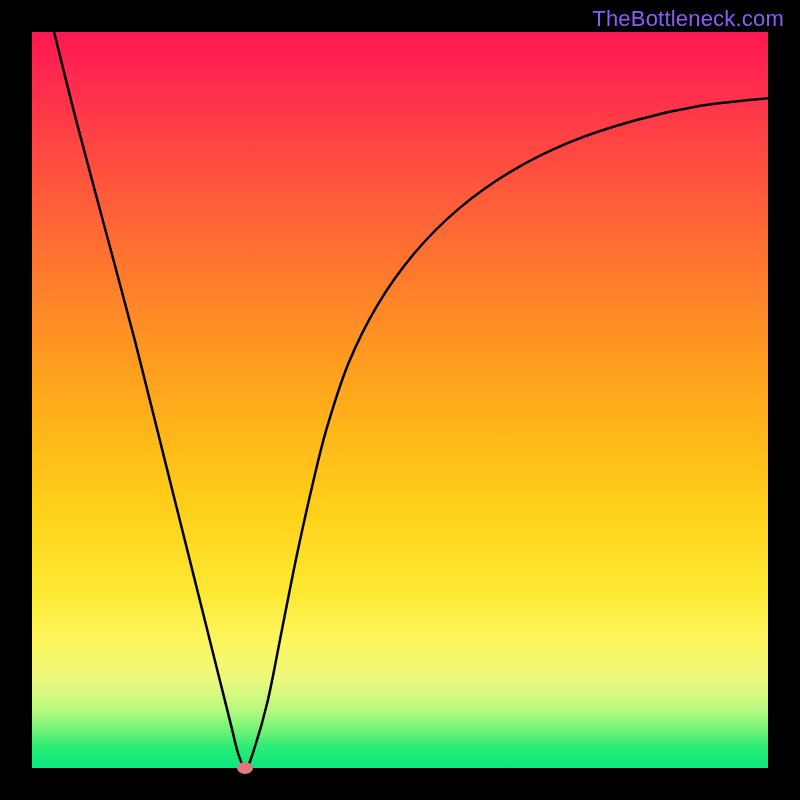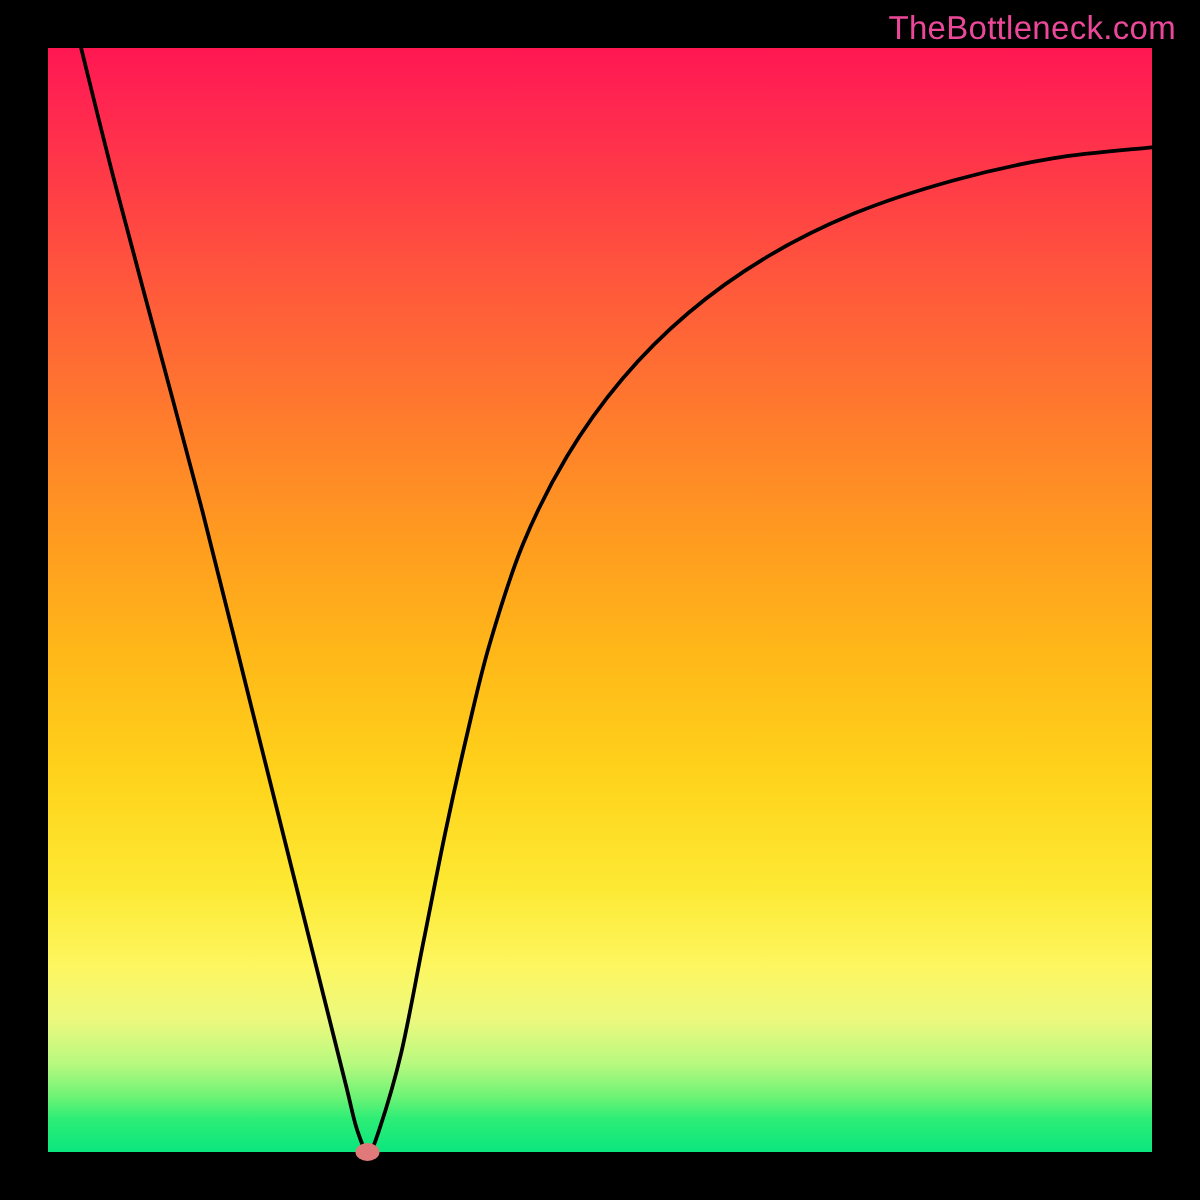--- a/index.html
+++ b/index.html
@@ -13,21 +13,21 @@
   }
   .chart-container {
     position: relative;
     width: 800px;
     height: 800px;
   }
   .watermark {
     position: absolute;
     top: 6px;
     right: 16px;
-    color: #ec4899;
+    color: #8b5cf6;
     font-size: 22px;
     font-weight: 500;
     letter-spacing: 0.2px;
     z-index: 10;
   }
   .plot-bg {
     position: absolute;
     left: 32px;
     top: 32px;
     width: 736px;

